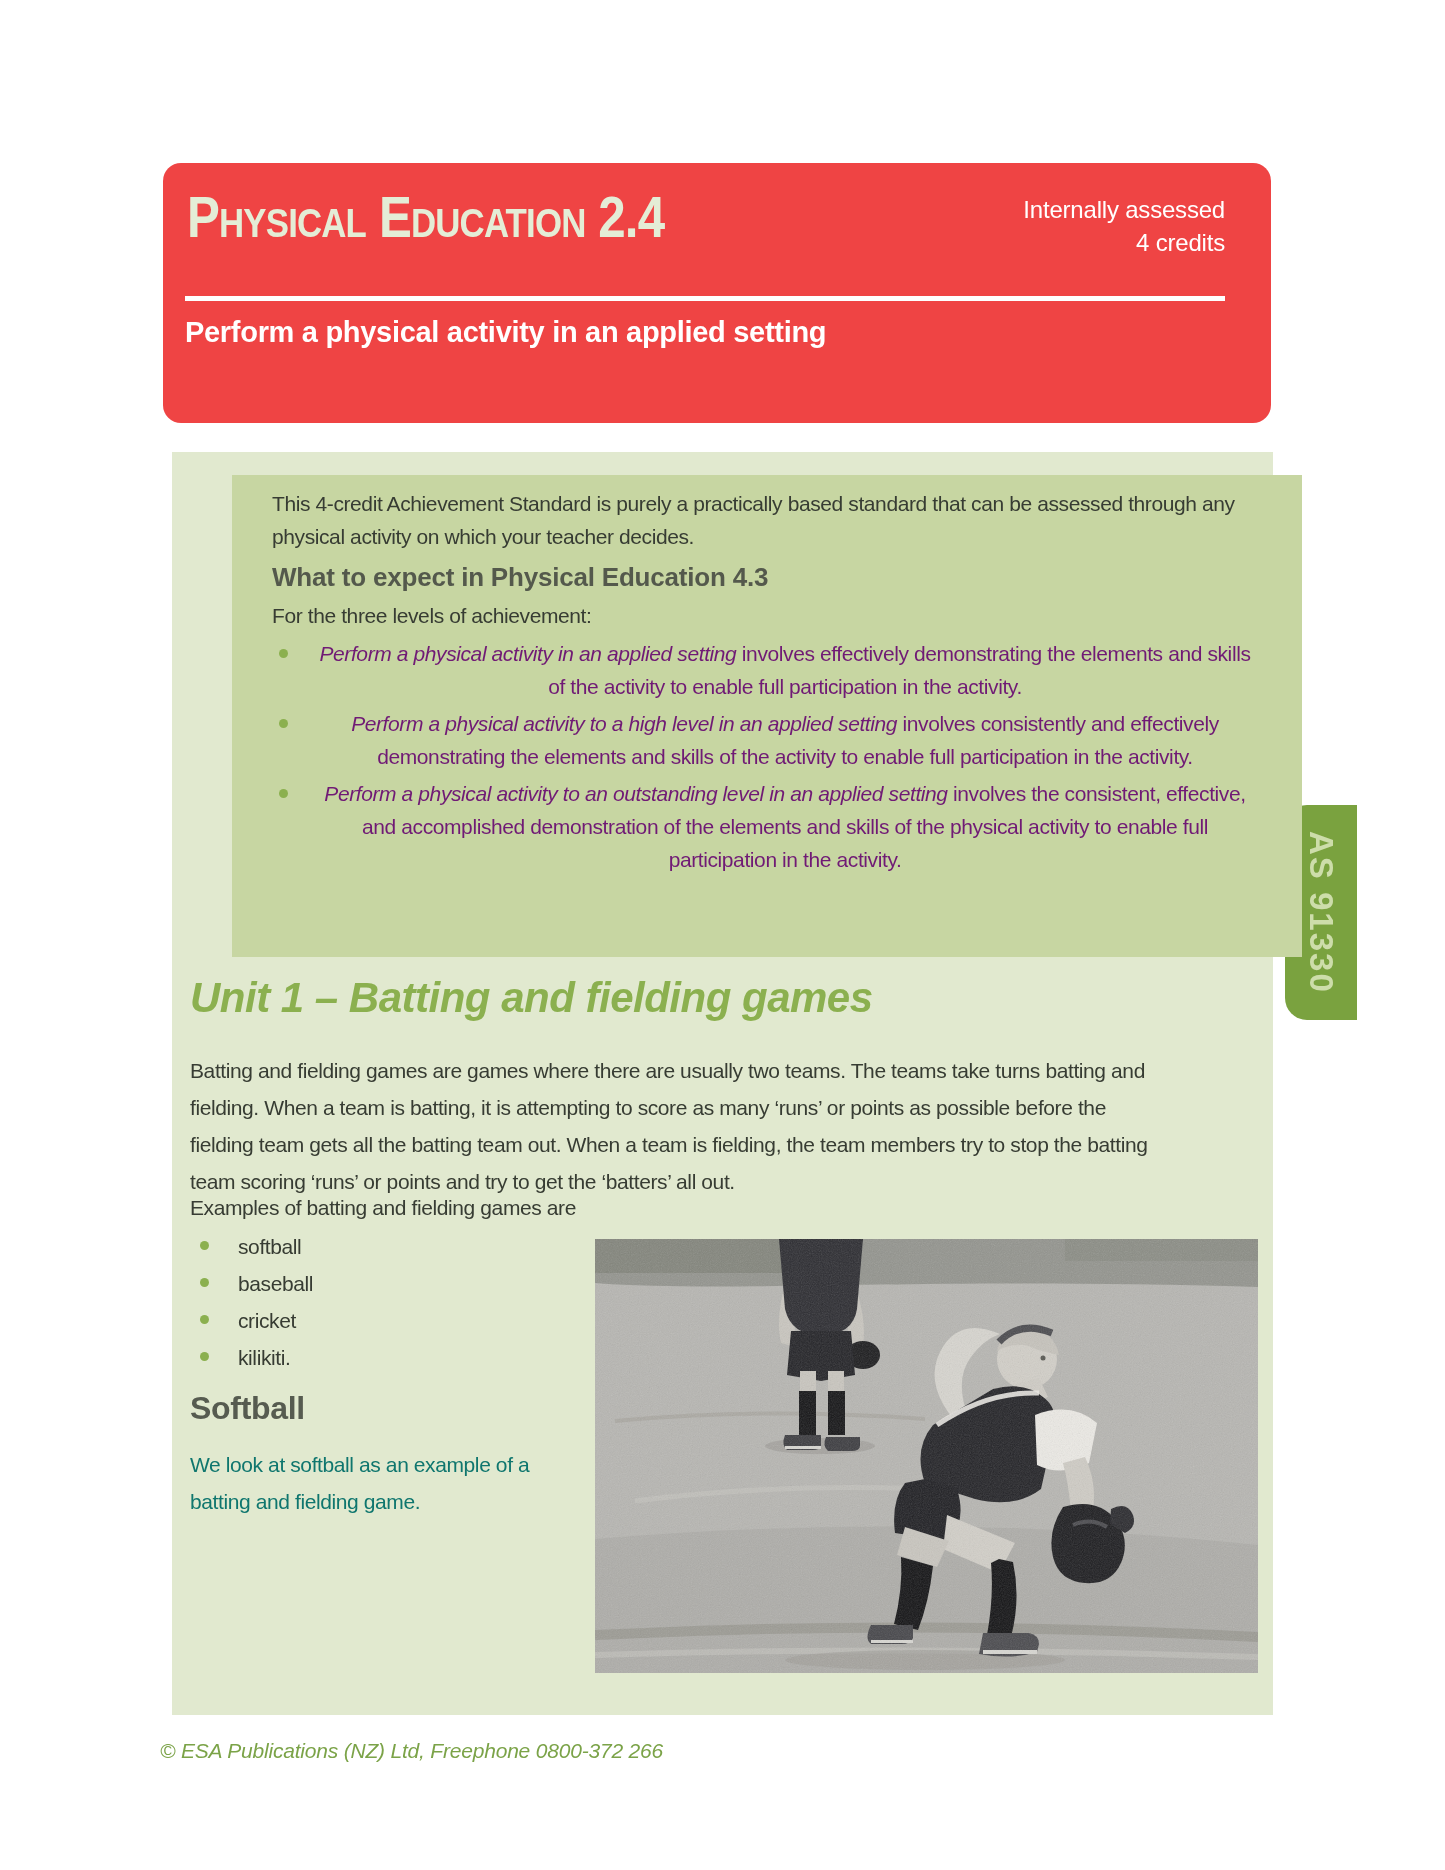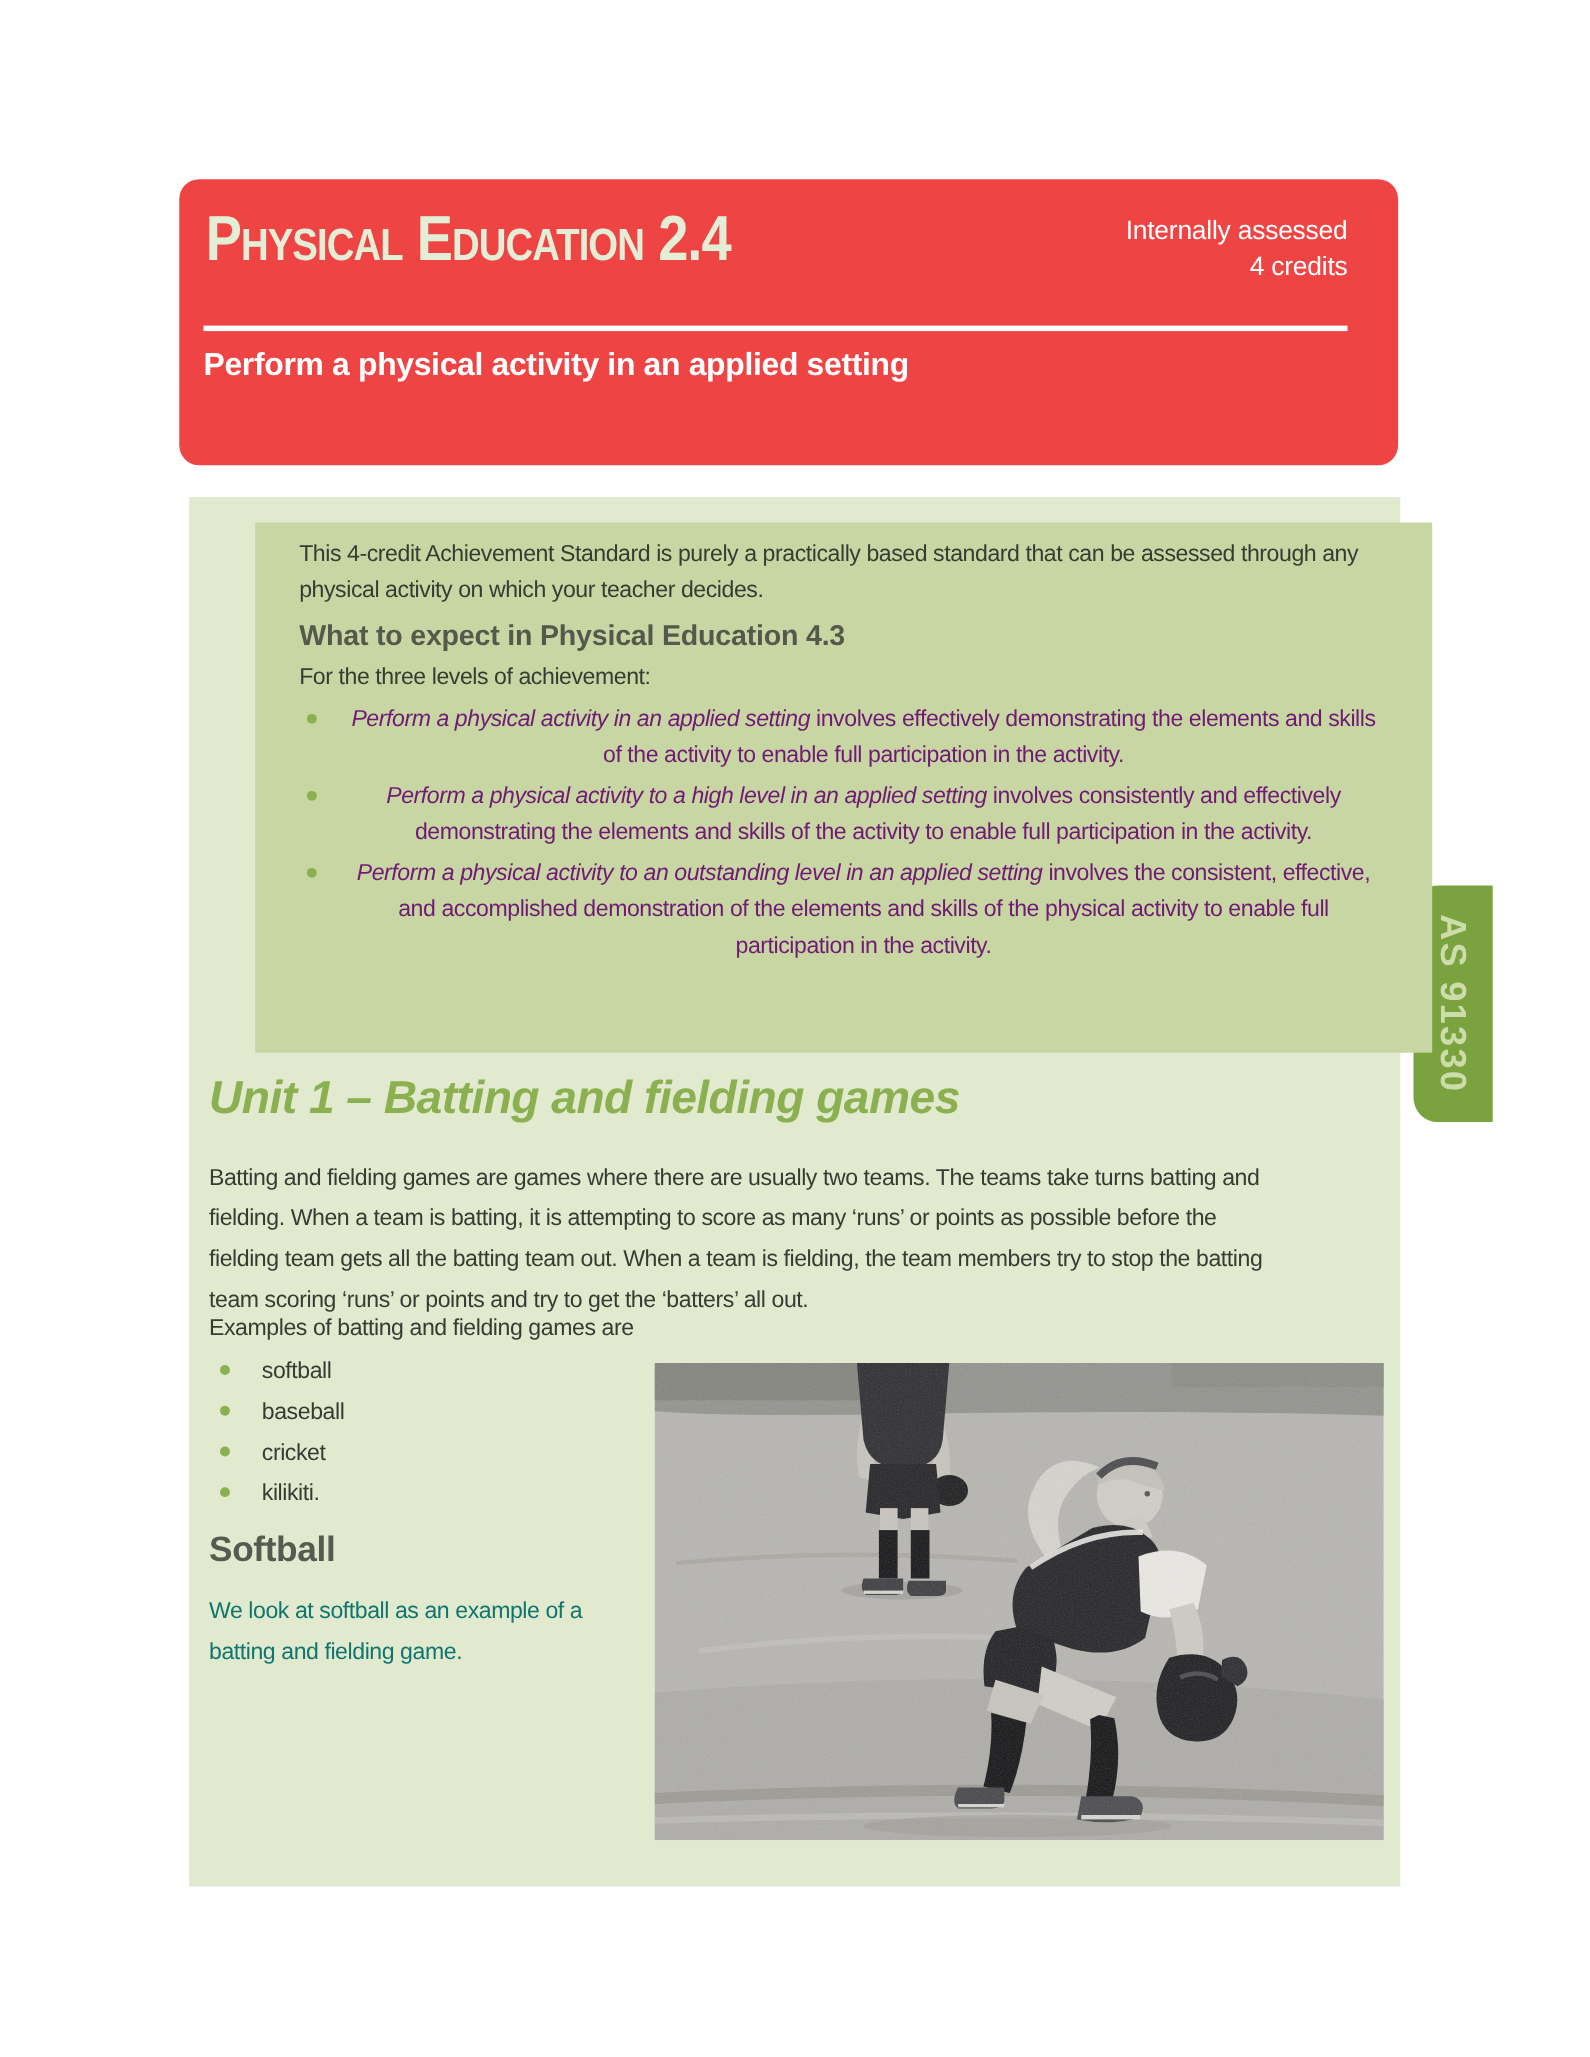--- a/index.html
+++ b/index.html
@@ -187,14 +187,15 @@
           <path d="M306,318 l32,9 q-4,36 -15,64 l-24,-6 q9,-34 7,-67 z" fill="#131315"></path>
           <path d="M276,386 h42 v13 q-2,6 -12,6 h-30 q-7,-5 0,-19 z" fill="#46464a"></path>
           <rect x="276" y="401" width="42" height="3" fill="#d8d7d2"></rect>
         </g>
 
         <rect width="663" height="434" filter="url(#noiseF)" opacity="0.22"></rect>
       </svg>
     </div>
   </div>
 
+  <div class="footer">© ESA Publications (NZ) Ltd, Freephone 0800-372 266</div>
 
 </div>
 
 </body></html>

